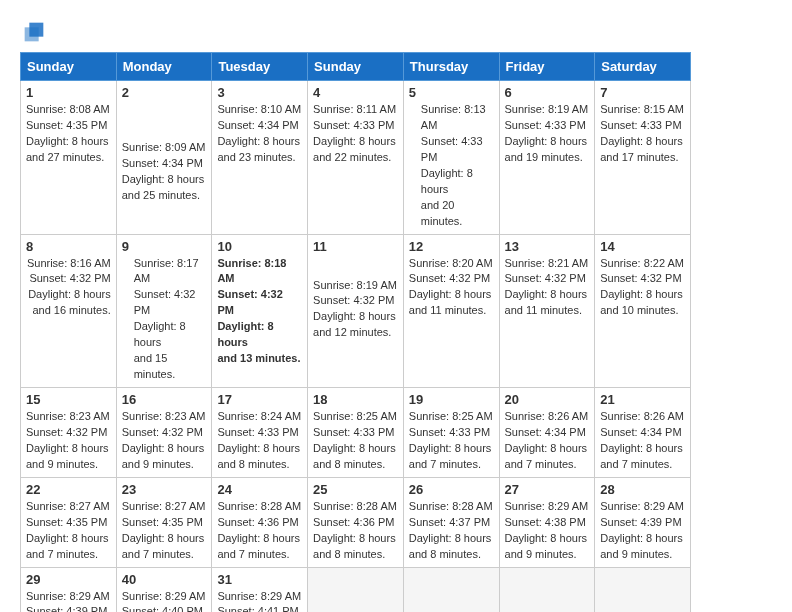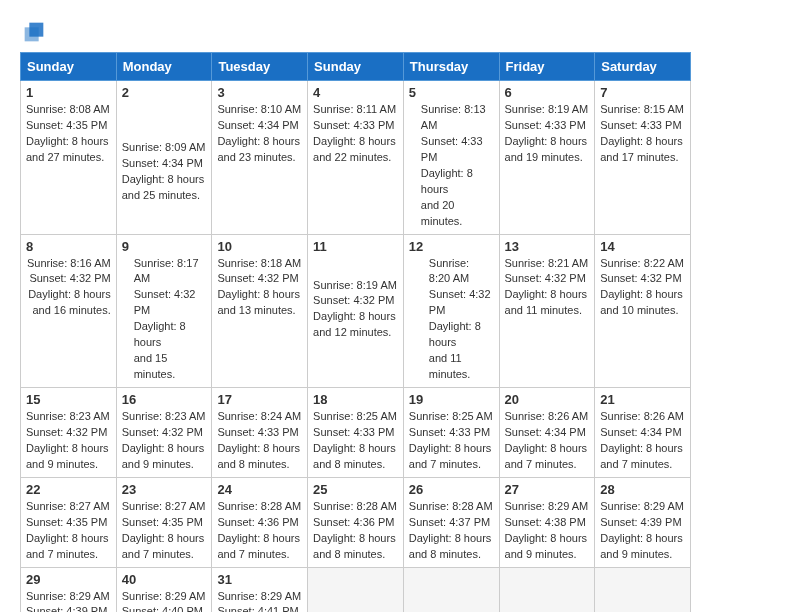--- a/index.html
+++ b/index.html
@@ -189,35 +189,35 @@
           </td>
           <td>
             <span class="day-num">9</span>
             <div class="day-info" style="white-space: pre-line; margin-left: 12px;">Sunrise: 8:17 AM
 Sunset: 4:32 PM
 Daylight: 8 hours
 and 15 minutes.</div>
           </td>
           <td>
             <span class="day-num">10</span>
-            <div class="day-info" style="white-space: pre-line;">Sunrise: 8:18 AM
+            <div class="day-info" style="white-space: pre-line; font-weight: bold;">Sunrise: 8:18 AM
 Sunset: 4:32 PM
 Daylight: 8 hours
 and 13 minutes.</div>
           </td>
           <td>
             <span class="day-num">11</span>
             <div class="day-info" style="white-space: pre-line; margin-top: 24px;">Sunrise: 8:19 AM
 Sunset: 4:32 PM
 Daylight: 8 hours
 and 12 minutes.</div>
           </td>
           <td>
             <span class="day-num">12</span>
-            <div class="day-info" style="white-space: pre-line; margin-left: 20px;">Sunrise: 8:20 AM
+            <div class="day-info" style="white-space: pre-line;">Sunrise: 8:20 AM
 Sunset: 4:32 PM
 Daylight: 8 hours
 and 11 minutes.</div>
           </td>
           <td>
             <span class="day-num">13</span>
             <div class="day-info" style="white-space: pre-line;">Sunrise: 8:21 AM
 Sunset: 4:32 PM
 Daylight: 8 hours
 and 11 minutes.</div>

